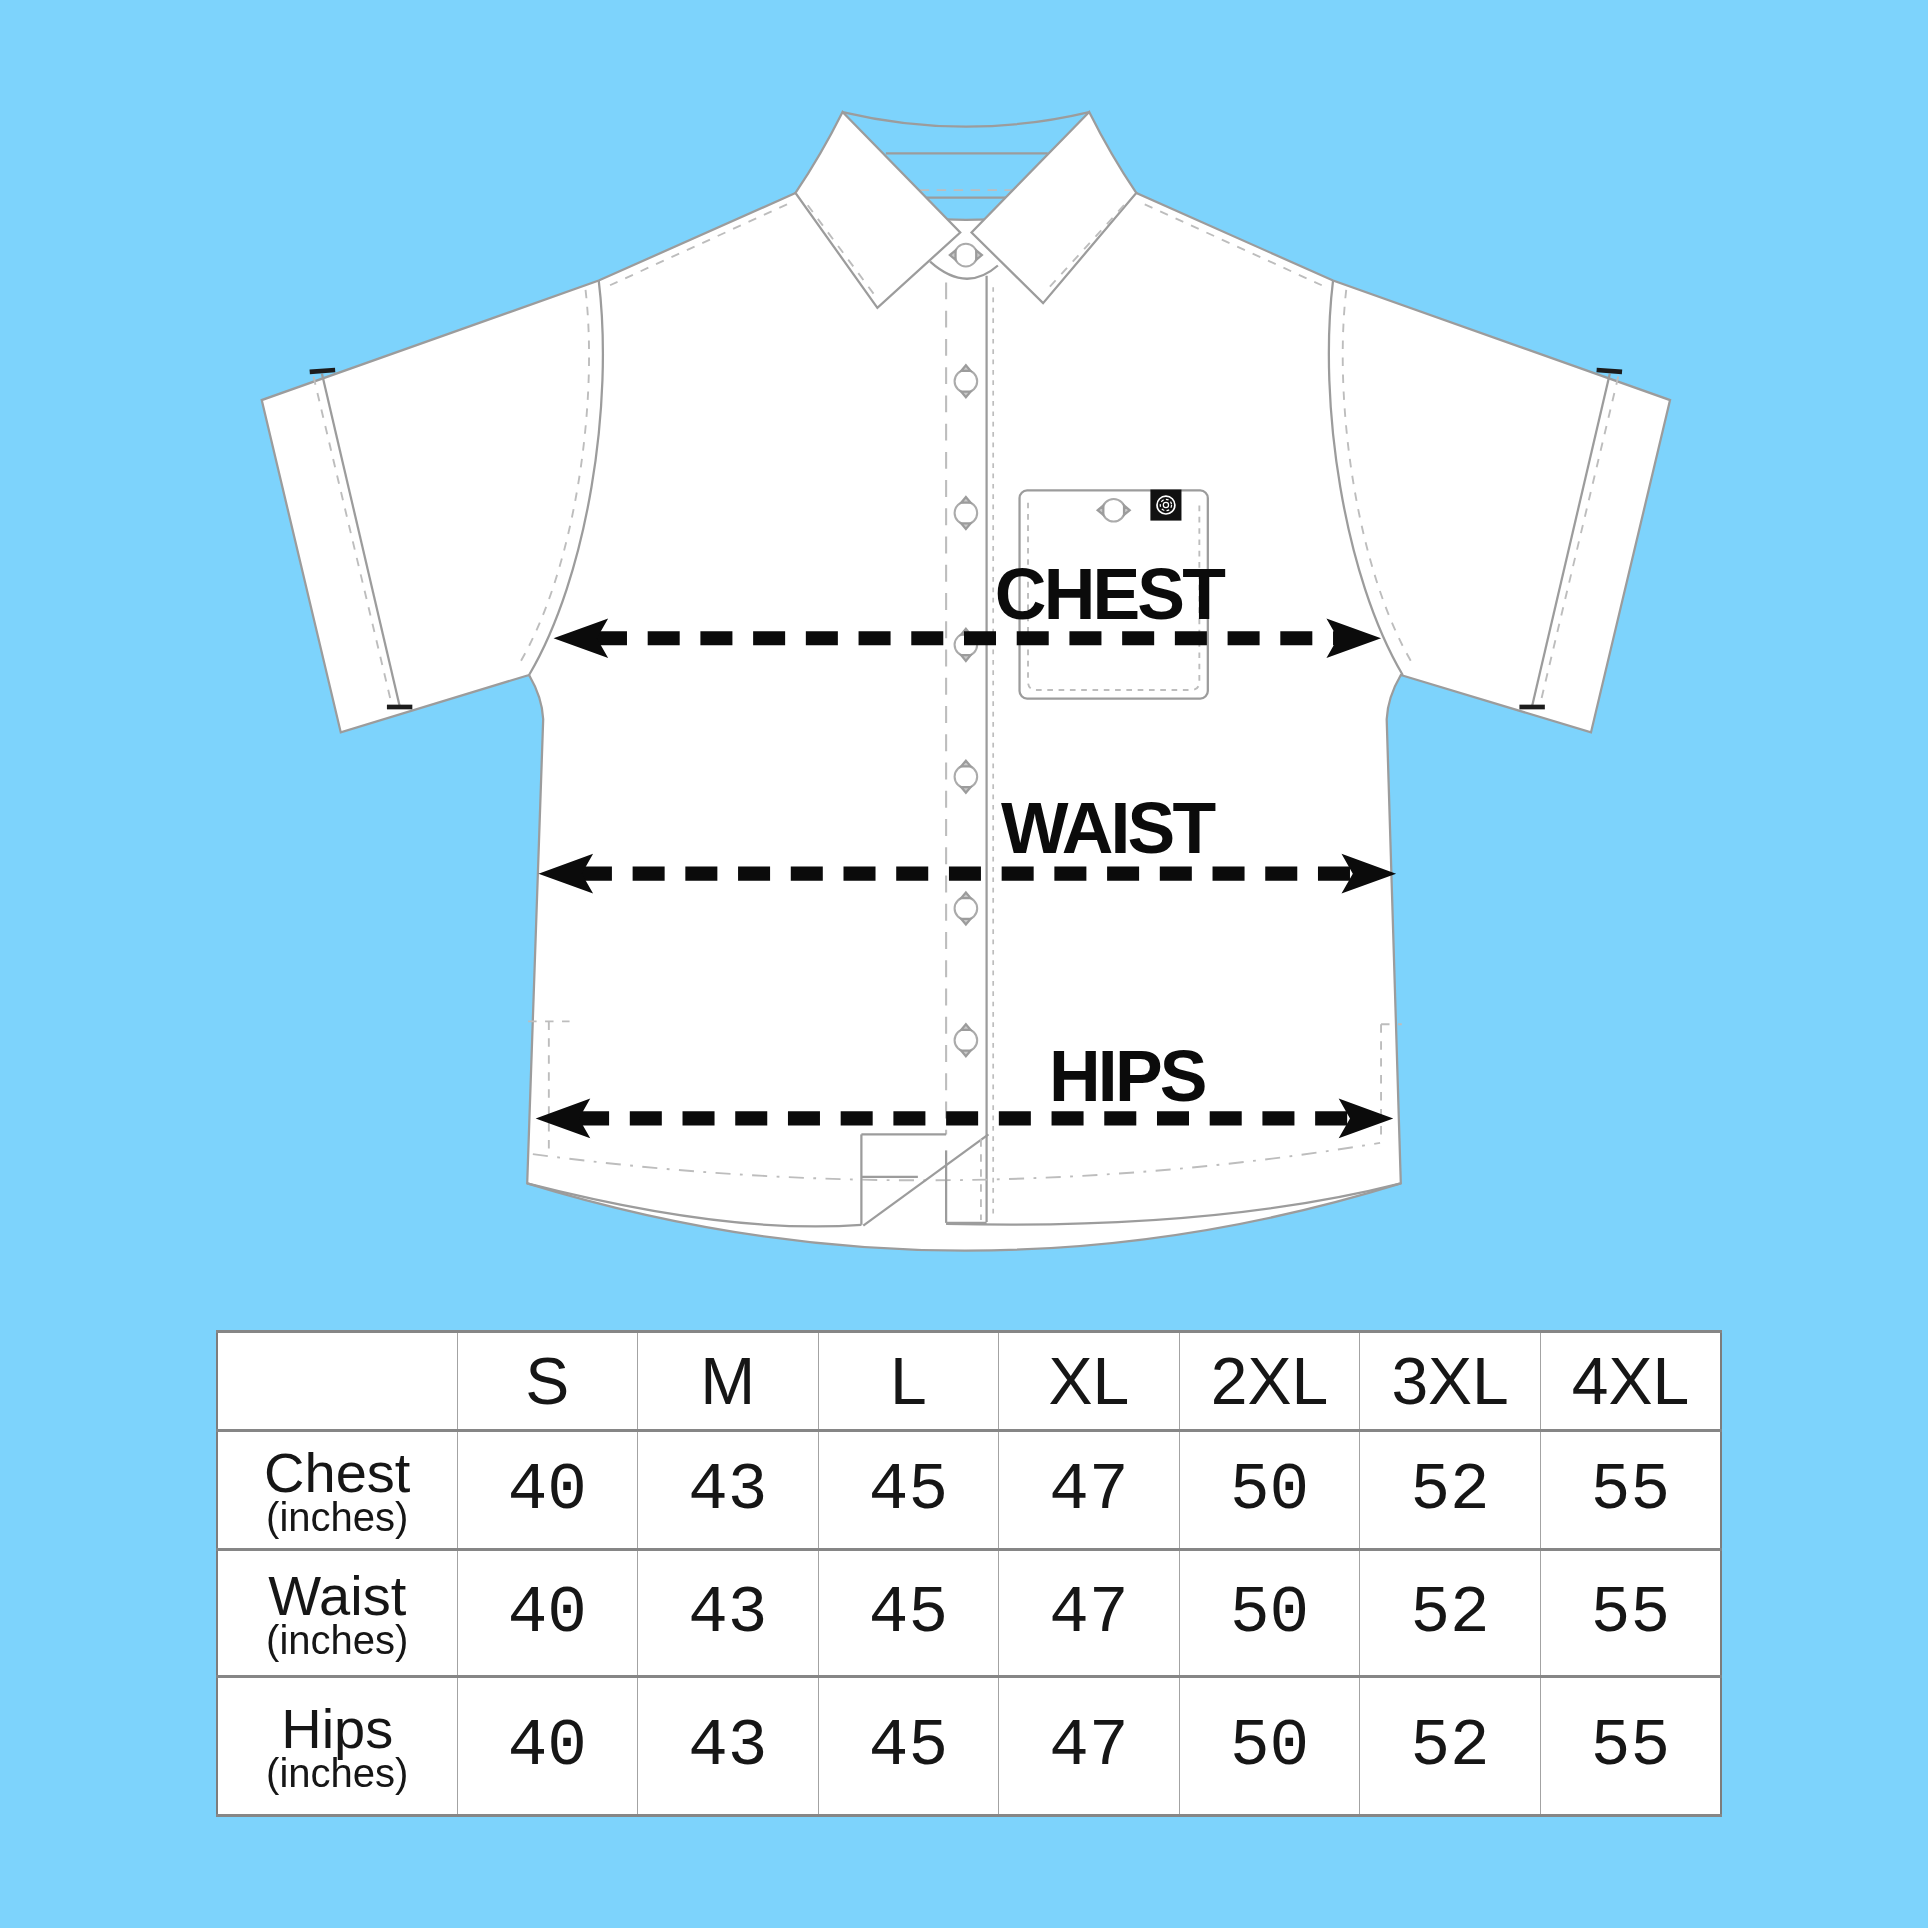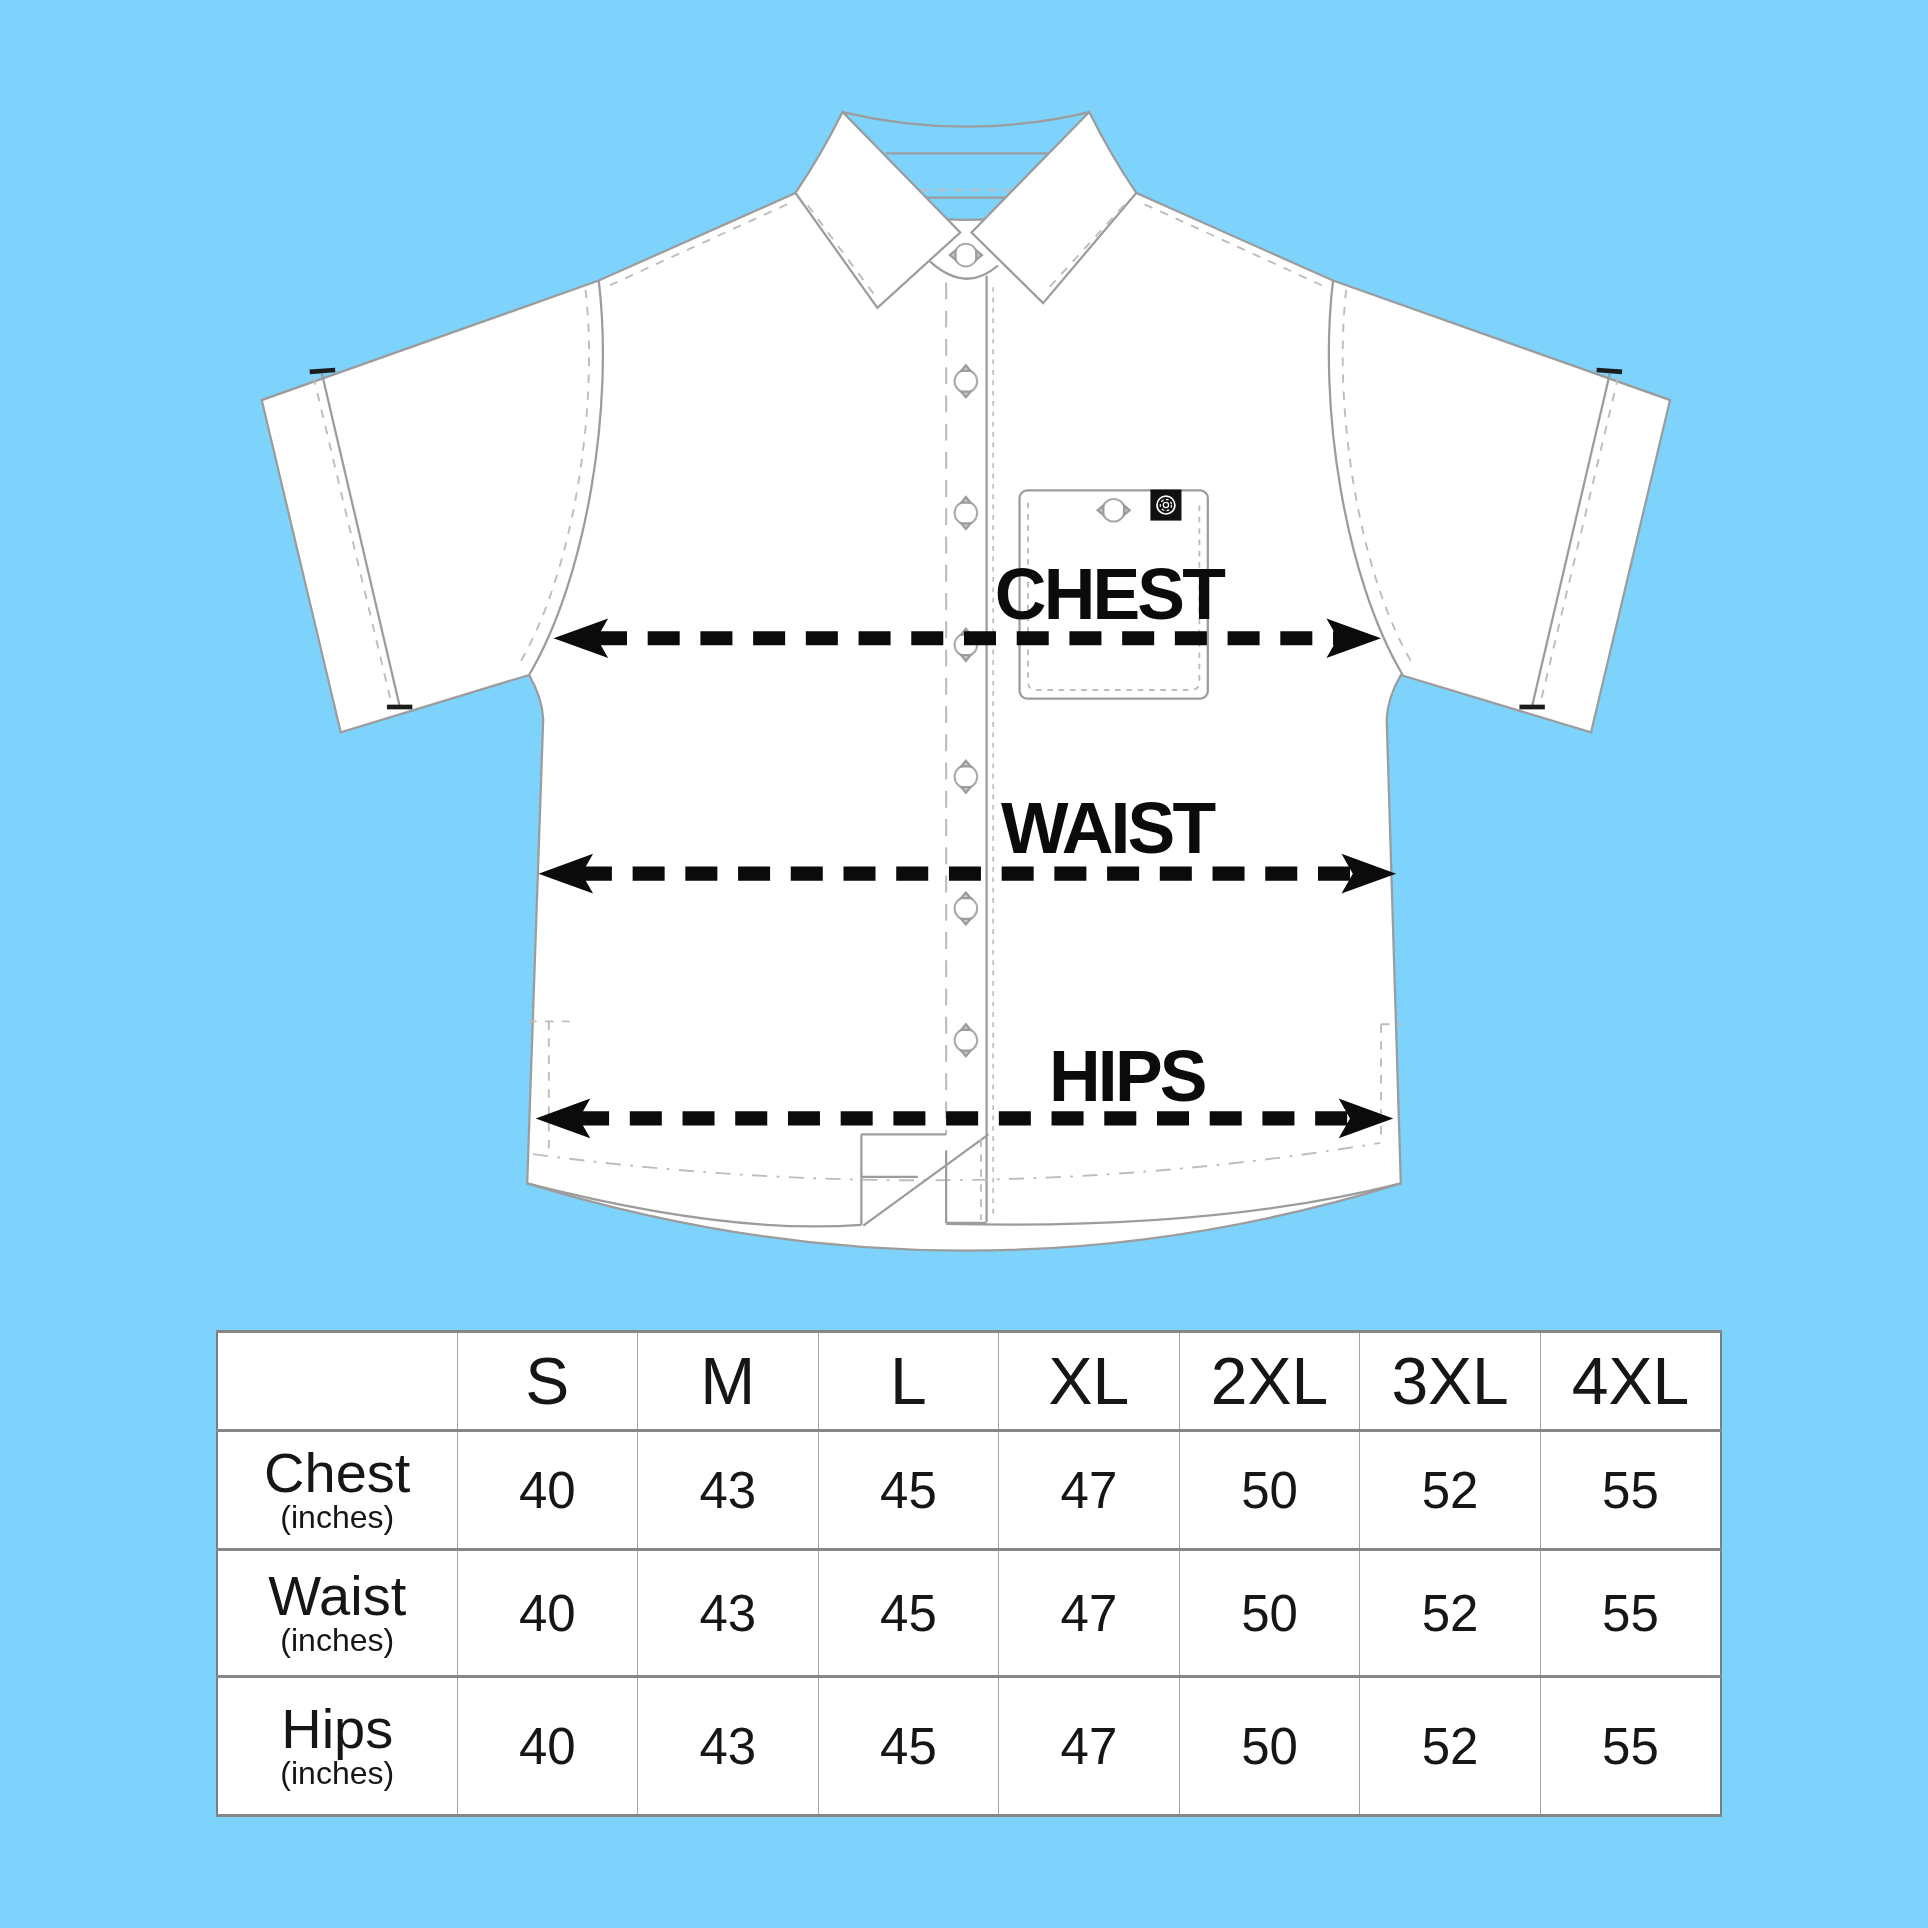--- a/index.html
+++ b/index.html
@@ -17,23 +17,23 @@
     border:1.9px solid #a3a3a3;padding:0;text-align:center;vertical-align:middle;
     font-weight:normal;background:#fff;
   }
   .size-table tr{border-top:3.8px solid #868686;border-bottom:3.8px solid #868686;}
   .size-table{border:2.8px solid #7d7d7d;}
   .size-table thead tr{height:99px;}
   .size-table tbody tr:nth-child(1){height:119px;}
   .size-table tbody tr:nth-child(2){height:127px;}
   .size-table tbody tr:nth-child(3){height:139px;}
   .size-table thead th{font-size:66px;}
-  .size-table td.num{font-size:51px;}
+  .size-table td.num{font-size:66px;font-family:Liberation Mono, monospace;}
   .size-table th.rowlab .big{display:block;font-size:56px;line-height:55px;}
-  .size-table th.rowlab .small{display:block;font-size:32px;line-height:36px;margin-top:-1.9px;}
+  .size-table th.rowlab .small{display:block;font-size:40px;line-height:36px;margin-top:-1.9px;}
 </style>
 </head>
 <body>
 
 <div class="canvas">
 
   <svg width="1928" height="1928" viewBox="0 0 2048 2048">
     <defs>
       <g id="btn-v">
         <circle r="12" fill="#ffffff" stroke="#ababab" stroke-width="2.2"></circle>

